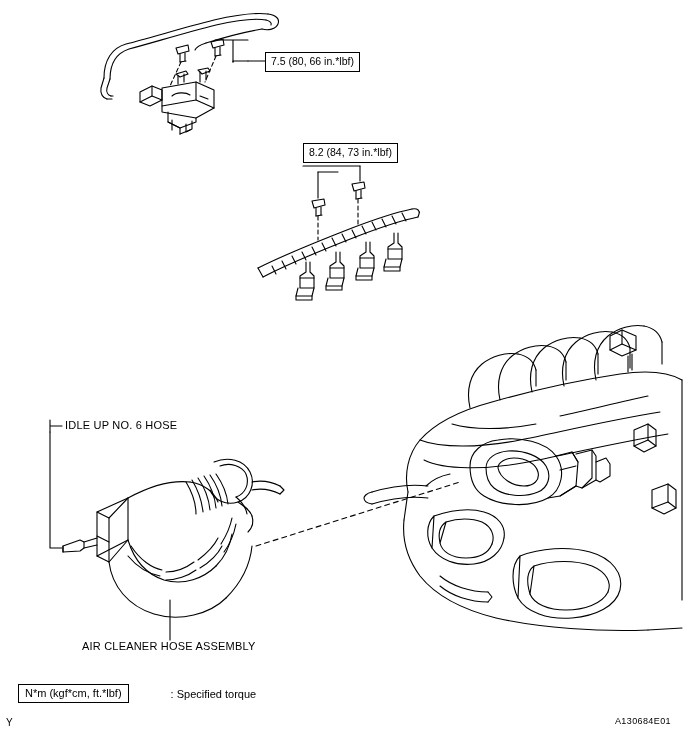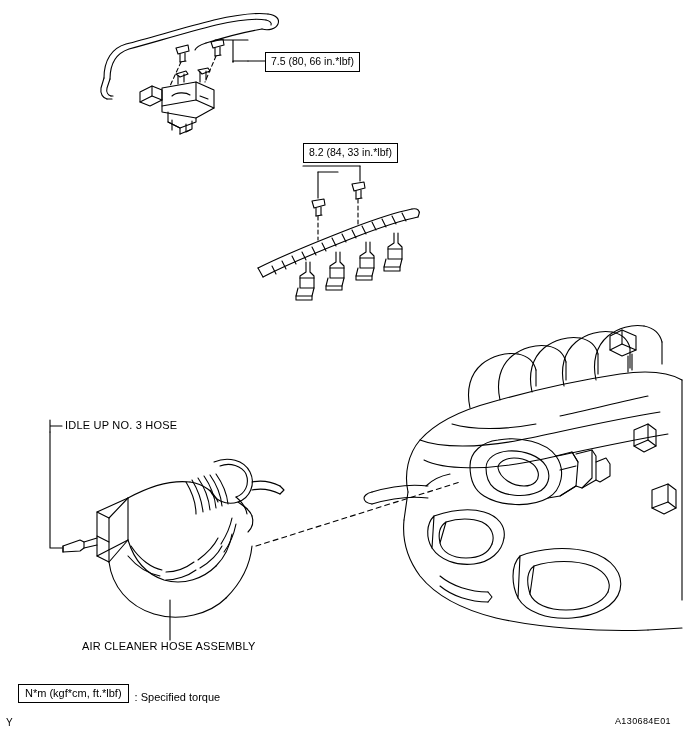--- a/index.html
+++ b/index.html
@@ -43,32 +43,33 @@
     line-height: 13px;
     white-space: nowrap;
     letter-spacing: 0.2px;
     font-family: "Liberation Sans", sans-serif;
   }
   #torque-note {
     position: absolute;
     left: 18px;
     top: 684px;
     display: flex;
-    align-items: flex-end;
+    align-items: center;
     gap: 6px;
     font-size: 11px;
   }
   #torque-note .boxed {
     border: 1px solid #000;
     padding: 2px 6px 3px 6px;
     background: #fff;
     white-space: nowrap;
   }
   #torque-note .suffix {
     white-space: nowrap;
+    margin-left: 36px;
   }
   #corner-code {
     position: absolute;
     right: 20px;
     bottom: 8px;
     font-size: 9px;
     letter-spacing: 0.4px;
   }
   #corner-mark {
     position: absolute;
@@ -309,23 +310,23 @@
       <path d="M488 592 L492 597 L488 602"></path>
 
       <path d="M452 424 C472 430 504 430 536 424"></path>
       <path d="M560 416 C588 410 620 402 648 396"></path>
       <path d="M426 486 C432 480 440 476 450 474"></path>
     </g>
   </svg>
 
   <div class="callout" style="left:265px; top:52px;">7.5 (80, 66 in.*lbf)</div>
 
-  <div class="callout" style="left:303px; top:143px;">8.2 (84, 33 in.*lbf)</div>
-
-  <div class="plainlabel" style="left:65px; top:419px;">IDLE UP NO. 3 HOSE</div>
+  <div class="callout" style="left:303px; top:143px;">8.2 (84, 73 in.*lbf)</div>
+
+  <div class="plainlabel" style="left:65px; top:419px;">IDLE UP NO. 6 HOSE</div>
 
   <div class="plainlabel" style="left:82px; top:640px;">AIR CLEANER HOSE ASSEMBLY</div>
 
   <div id="torque-note">
     <span class="boxed">N*m (kgf*cm, ft.*lbf)</span>
     <span class="suffix">: Specified torque</span>
   </div>
 
   <div id="corner-mark">Y</div>
 

